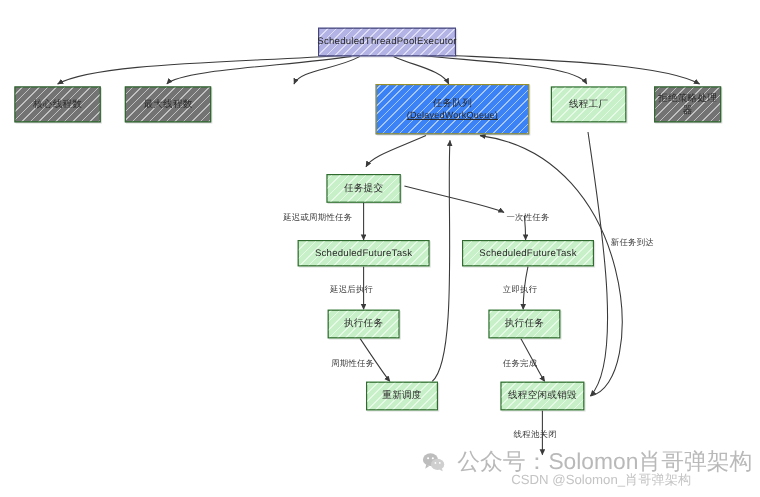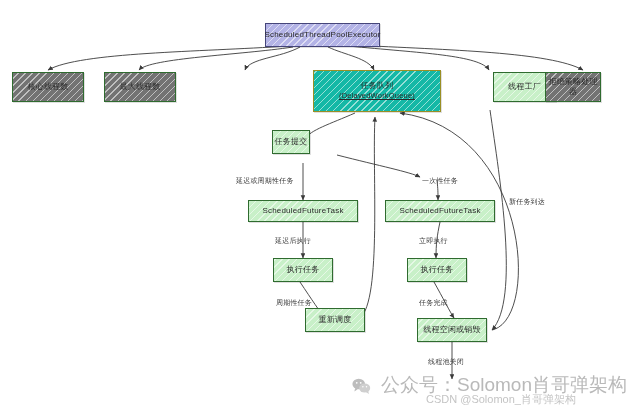--- a/index.html
+++ b/index.html
@@ -48,21 +48,21 @@
       rgba(255,255,255,0.55) 0px,
       rgba(255,255,255,0.55) 1px,
       rgba(255,255,255,0) 1px,
       rgba(255,255,255,0) 5px);
     pointer-events: none;
   }
   .node > span { position: relative; z-index: 2; }
   .n-root   { background: #b3b3e6; border-color: #45457a; }
   .n-green  { background: #737373; border-color: #2f6b2f; }
   .n-green2 { background: #c8f0c8; border-color: #2f6b2f; }
-  .n-yellow { background: #14b8a6; border-color: #9a8f24; }
+  .n-yellow { background: #3b82f6; border-color: #9a8f24; }
   .n-pink   { background: #efa8e6; border-color: #8a3d80; }
 
   .edge-label {
     position: absolute;
     font-size: 7px;
     color: #3a3a3a;
     white-space: nowrap;
     letter-spacing: 0.2px;
   }
 
@@ -144,49 +144,49 @@
   <div class="node n-green hatch" style="left:104px; top:72px; width:72px; height:30px;">
     <span>最大线程数</span>
   </div>
 
 
   <div class="node n-yellow hatch" style="left:313px; top:70px; width:128px; height:42px;">
     <span>任务队列</span>
     <span class="l2">(DelayedWorkQueue)</span>
   </div>
 
-  <div class="node n-green2 hatch" style="left:459px; top:72px; width:63px; height:30px;margin-left:34px;">
+  <div class="node n-green2 hatch" style="left:459px; top:72px; width:63px; height:30px;">
     <span>线程工厂</span>
   </div>
 
   <div class="node n-green hatch" style="left:545px; top:72px; width:56px; height:30px;">
     <span>拒绝策略处理器</span>
   </div>
 
-  <div class="node n-green2 hatch" style="left:272px; top:130px; width:38px; height:24px;">
+  <div class="node n-green2 hatch" style="left:272px; top:145px; width:62px; height:24px;">
     <span>任务提交</span>
   </div>
 
   <div class="node n-green2 hatch" style="left:248px; top:200px; width:110px; height:22px;">
     <span>ScheduledFutureTask</span>
   </div>
 
   <div class="node n-green2 hatch" style="left:385px; top:200px; width:110px; height:22px;">
     <span>ScheduledFutureTask</span>
   </div>
 
   <div class="node n-green2 hatch" style="left:273px; top:258px; width:60px; height:24px;">
     <span>执行任务</span>
   </div>
 
   <div class="node n-green2 hatch" style="left:407px; top:258px; width:60px; height:24px;">
     <span>执行任务</span>
   </div>
 
-  <div class="node n-green2 hatch" style="left:305px; top:308px; width:60px; height:24px;text-align:right;">
+  <div class="node n-green2 hatch" style="left:305px; top:318px; width:60px; height:24px;text-align:right;">
     <span>重新调度</span>
   </div>
 
   <div class="node n-green2 hatch" style="left:417px; top:318px; width:70px; height:24px;">
     <span>线程空闲或销毁</span>
   </div>
 
   <div class="node n-pink hatch" style="left:414px; top:394px; width:76px; height:26px;margin-top:20px;">
     <span>线程池终止</span>
   </div>

